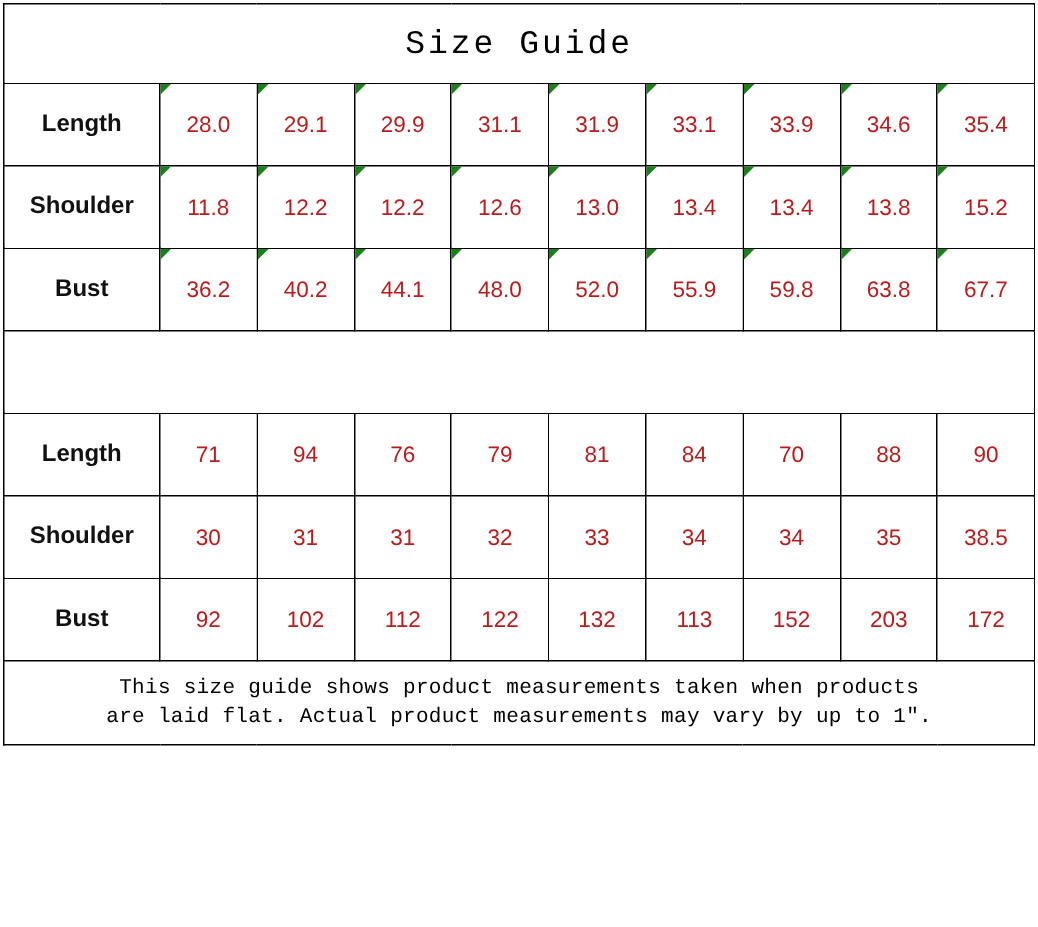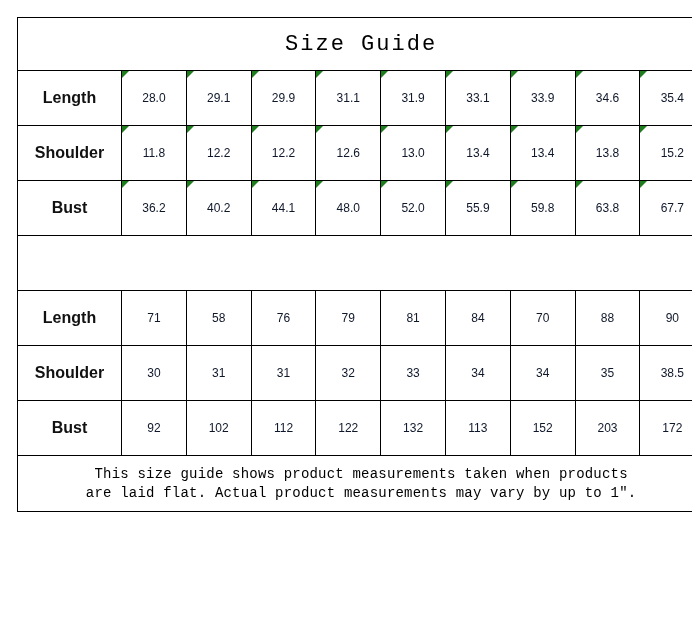--- a/index.html
+++ b/index.html
@@ -11,21 +11,21 @@
   *{box-sizing:border-box;}
   html,body{margin:0;padding:0;}
   body{
     width:692px;height:618px;
     background:var(--bg-color);
     font-family:"Liberation Sans", sans-serif;
     color:var(--text-color);
   }
   .sheet{
     width:692px;height:618px;
-    padding:17px;
+    padding:2px;
   }
   table.size-guide{
     border-collapse:collapse;
     table-layout:fixed;
     width:688px;
   }
   col.label-col{width:104px;}
   col.size-col{width:64.8px;}
   td,th{
     border:1.5px solid var(--border-color);
@@ -46,22 +46,22 @@
     letter-spacing:2px;
     color:#000;
   }
   th.unit-label, th.row-label, th.size-column-header{
     font-weight:700;
     font-size:16px;
     color:#111;
   }
   td.measurement-cell{
     font-weight:400;
-    font-size:12px;
-    color:#0f172a;
+    font-size:15px;
+    color:#b91c1c;
   }
   .flag{
     position:absolute;
     top:0;left:0;
     width:0;height:0;
     border-top:7px solid var(--flag-color);
     border-right:7px solid transparent;
     pointer-events:none;
   }
   .footer-cell{
@@ -138,21 +138,21 @@
     <tbody>
       <tr class="r-gap">
         <td class="gap-cell" colspan="10"></td>
       </tr>
     </tbody>
 
     <tbody class="size-body">
         <tr>
           <th class="row-label">Length</th>
           <td class="measurement-cell">71</td>
-          <td class="measurement-cell">58</td>
+          <td class="measurement-cell">94</td>
           <td class="measurement-cell">76</td>
           <td class="measurement-cell">79</td>
           <td class="measurement-cell">81</td>
           <td class="measurement-cell">84</td>
           <td class="measurement-cell">70</td>
           <td class="measurement-cell">88</td>
           <td class="measurement-cell">90</td>
         </tr>
         <tr>
           <th class="row-label">Shoulder</th>

